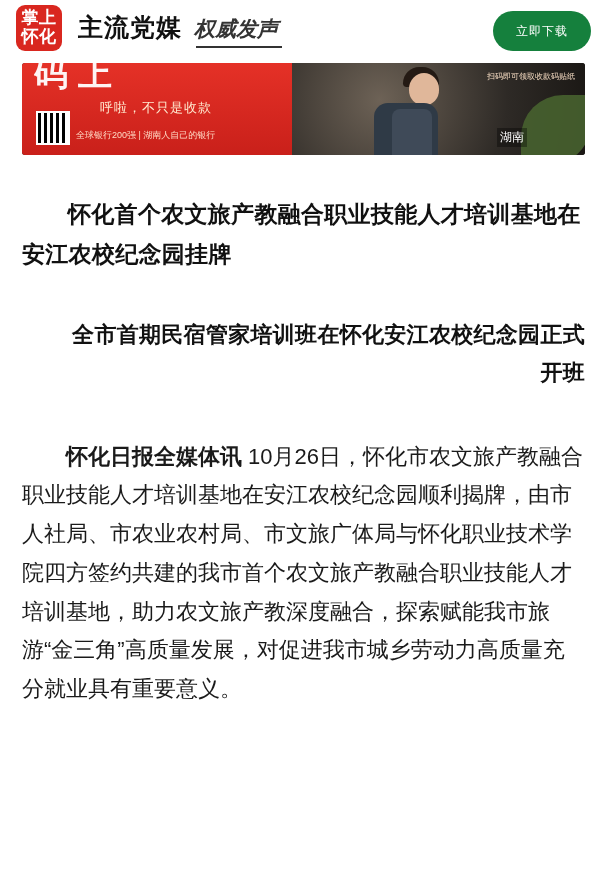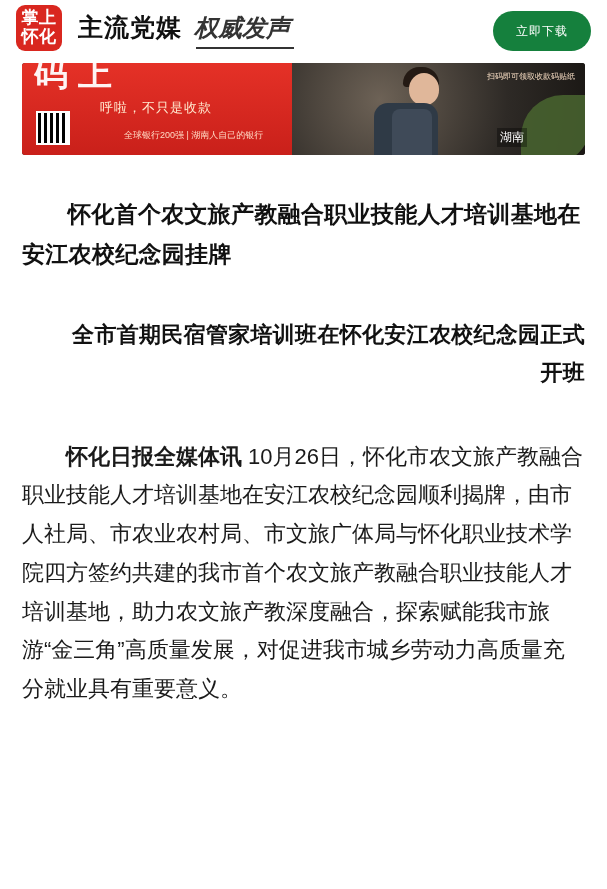--- a/index.html
+++ b/index.html
@@ -49,21 +49,21 @@
     margin-left: 16px;
     white-space: nowrap;
   }
   .brand-main {
     font-size: 25px;
     font-weight: 700;
     color: #111111;
     letter-spacing: 1px;
   }
   .brand-sub {
-    font-size: 24px;
+    font-size: 21px;
     font-weight: 700;
     color: #333333;
     margin-left: 12px;
     font-family: "Liberation Serif", serif;
     font-style: italic;
     position: relative;
   }
   .brand-sub::after {
     content: "";
     position: absolute;
@@ -142,21 +142,20 @@
     box-sizing: border-box;
   }
   .banner-foot {
     position: absolute;
     left: 54px;
     bottom: 14px;
     font-size: 9px;
     color: #ffd9c4;
     line-height: 1.35;
     white-space: nowrap;
-    margin-left: 48px;
   }
   .banner-right {
     flex: 1;
     position: relative;
     background:
       radial-gradient(circle at 30% 40%, #6d6256 0%, #2e2a26 60%, #1a1714 100%);
     overflow: hidden;
   }
   .person-head {
     position: absolute;

